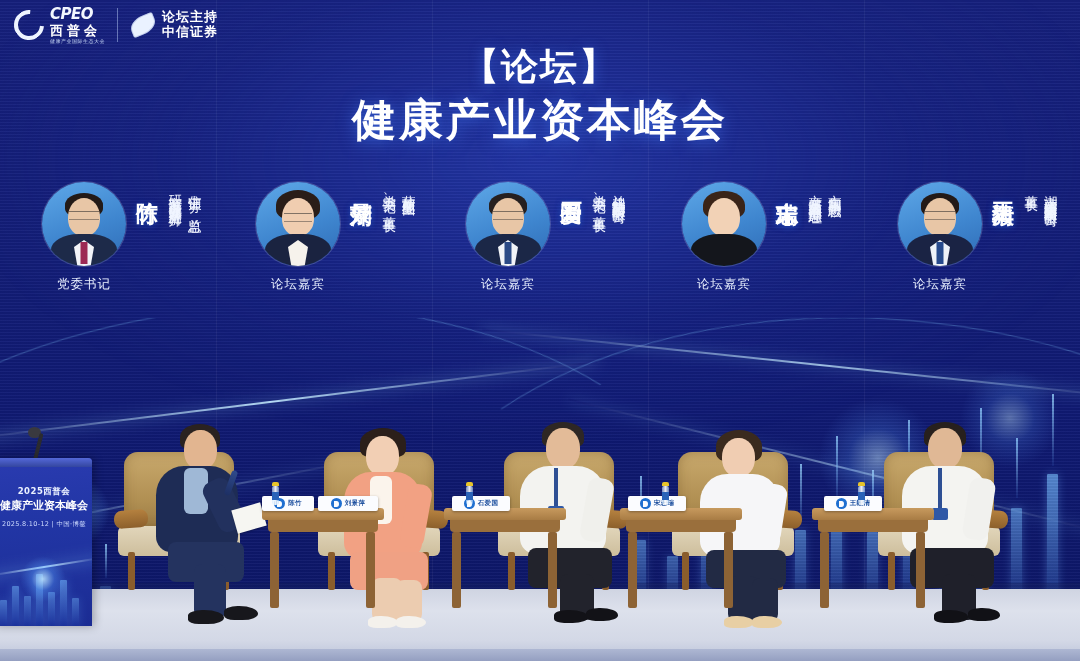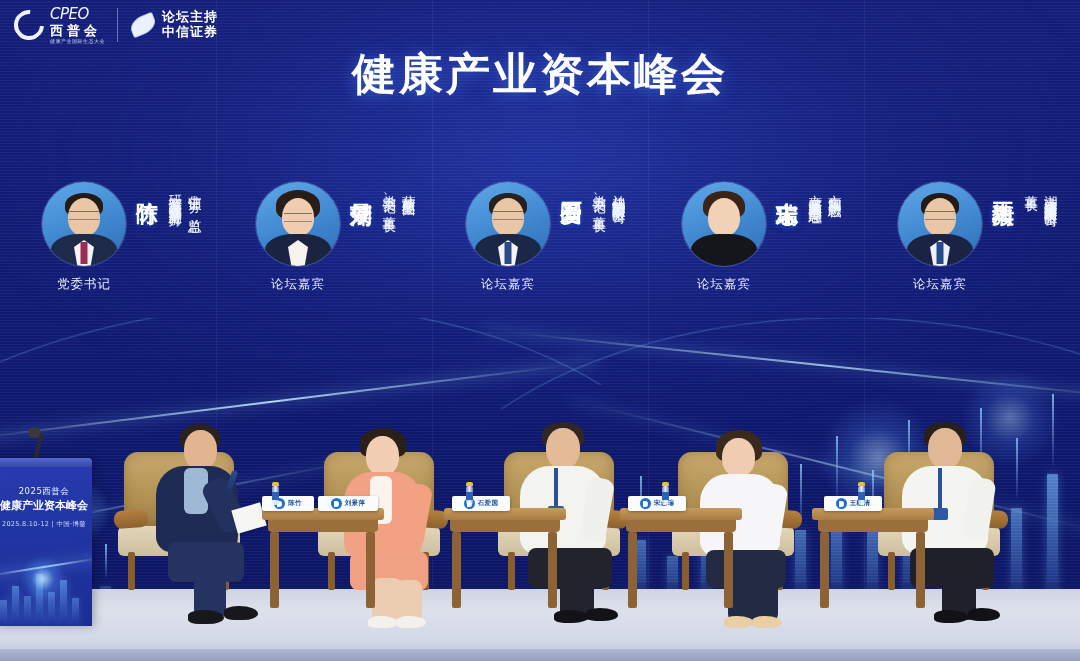--- a/index.html
+++ b/index.html
@@ -49,21 +49,21 @@
                rgba(90,160,255,.35) 35%, rgba(40,90,220,0) 70%); }
 
   
   .logobar { position:absolute; left:14px; top:4px; display:flex; align-items:center;
              gap:12px; height:42px; }
   .logo-mark { display:flex; align-items:center; gap:6px; }
   .ring { width:30px; height:30px; border-radius:50%;
           border:4px solid #eef4ff; border-right-color:transparent;
           transform:rotate(-40deg); }
   .cpe-txt { display:flex; flex-direction:column; line-height:1; }
-  .cpe-en { font-size:15px; font-weight:400; color:#f2f7ff; letter-spacing:-.5px; font-style:italic;}
+  .cpe-en { font-size:15px; font-weight:700; color:#f2f7ff; letter-spacing:-.5px; font-style:italic;}
   .cpe-cn { font-size:13px; font-weight:700; color:#ffffff; letter-spacing:4px; margin-top:2px;}
   .cpe-sub { font-size:5px; color:#c6d6f5; letter-spacing:.5px; margin-top:2px; }
   .divider-v { width:1px; height:34px; background:rgba(200,220,255,.45); }
   .leaf { width:26px; height:18px; background:#eaf2ff;
           border-radius:60% 10% 60% 10%; transform:rotate(-22deg);
           box-shadow:inset 0 0 0 1px rgba(30,60,160,.2); }
   .summit-txt { display:flex; flex-direction:column; line-height:1.15; }
   .summit-l1, .summit-l2 { font-size:13px; font-weight:700; color:#ffffff; letter-spacing:1px; }
 
   
@@ -120,21 +120,21 @@
                  background:linear-gradient(180deg,rgba(20,30,90,.35),rgba(20,30,90,0)); }
 
   
   .podium { position:absolute; left:-6px; top:458px; width:98px; height:168px;
             background:linear-gradient(175deg,#2a3bb0 0%,#2236a6 35%,#1b2c93 100%);
             border-radius:2px 4px 0 0; overflow:hidden;
             box-shadow:2px 0 10px rgba(0,0,0,.3); }
   .podium-top { position:absolute; left:0; top:0; width:100%; height:9px;
                 background:linear-gradient(180deg,#5468d8,#34469f); }
   .podium-l1 { position:absolute; left:8px; top:28px; width:84px; text-align:center;
-               font-size:8.5px; font-weight:400; color:#eaf1ff; letter-spacing:.5px; }
+               font-size:8.5px; font-weight:700; color:#eaf1ff; letter-spacing:.5px; }
   .podium-l2 { position:absolute; left:2px; top:40px; width:96px; text-align:center;
                font-size:11px; font-weight:700; color:#ffffff; letter-spacing:0px; }
   .podium-date { position:absolute; left:2px; top:62px; width:96px; text-align:center;
                  font-size:6.5px; color:#cfdcff; letter-spacing:.3px; }
   .podium-chart { position:absolute; left:0; bottom:0; width:100%; height:86px;
                   overflow:hidden; }
   .podium-mic { position:absolute; left:36px; top:433px; width:4px; height:30px;
                 background:#2b2b30; transform:rotate(14deg); border-radius:2px; }
   .podium-mic-head { position:absolute; left:28px; top:427px; width:13px; height:11px;
                      background:#39393f; border-radius:50%; }
@@ -264,20 +264,21 @@
     <div class="logo-mark">
       <div class="leaf"></div>
       <div class="summit-txt">
         <div class="summit-l1">论坛主持</div>
         <div class="summit-l2">中信证券</div>
       </div>
     </div>
   </div>
 
   <div class="title-wrap">
+    <div class="title-1">【论坛】</div>
     <div class="title-2">健康产业资本峰会</div>
   </div>
 
   <div class="speakers">
 
     <div class="spk" style="left:36px">
       <div class="spk-photo-col">
         <div class="avatar">
           <div class="av-hair"></div>
             <div class="av-head"></div>

